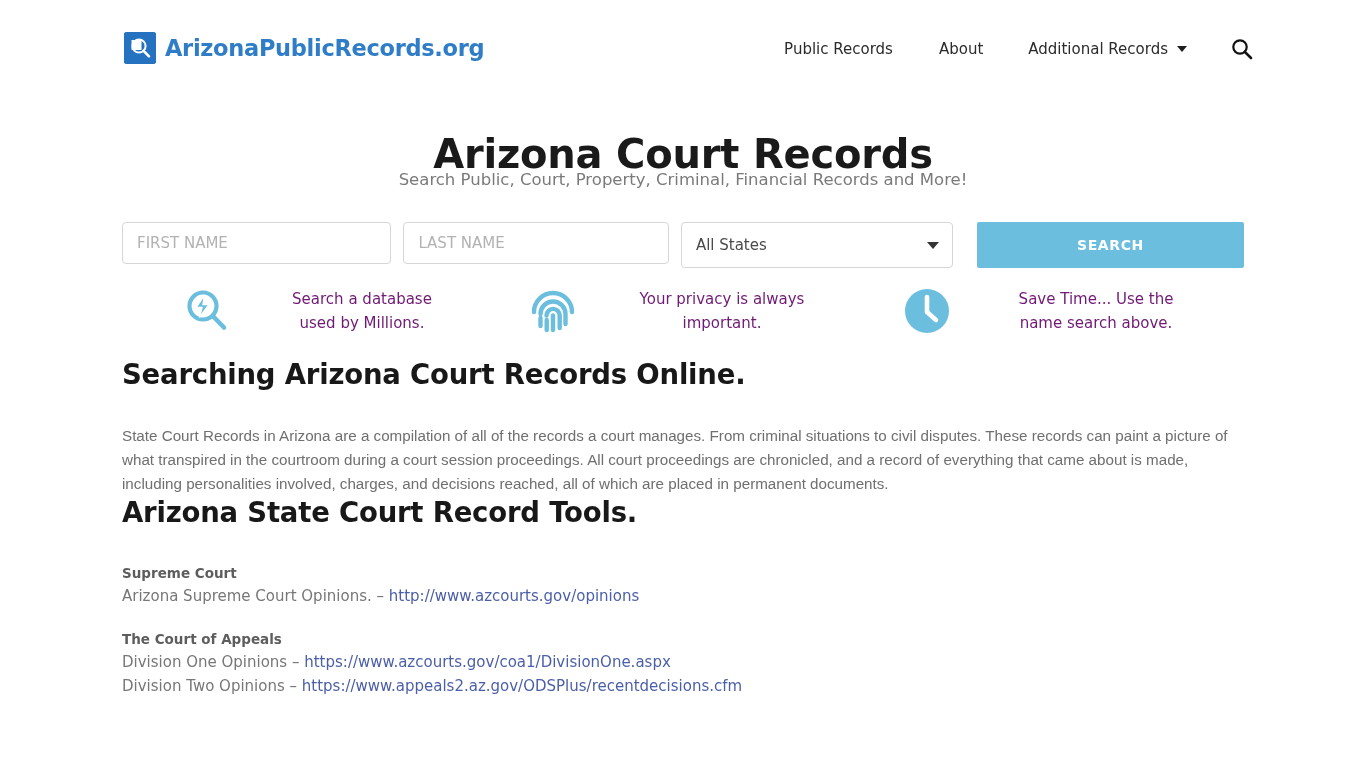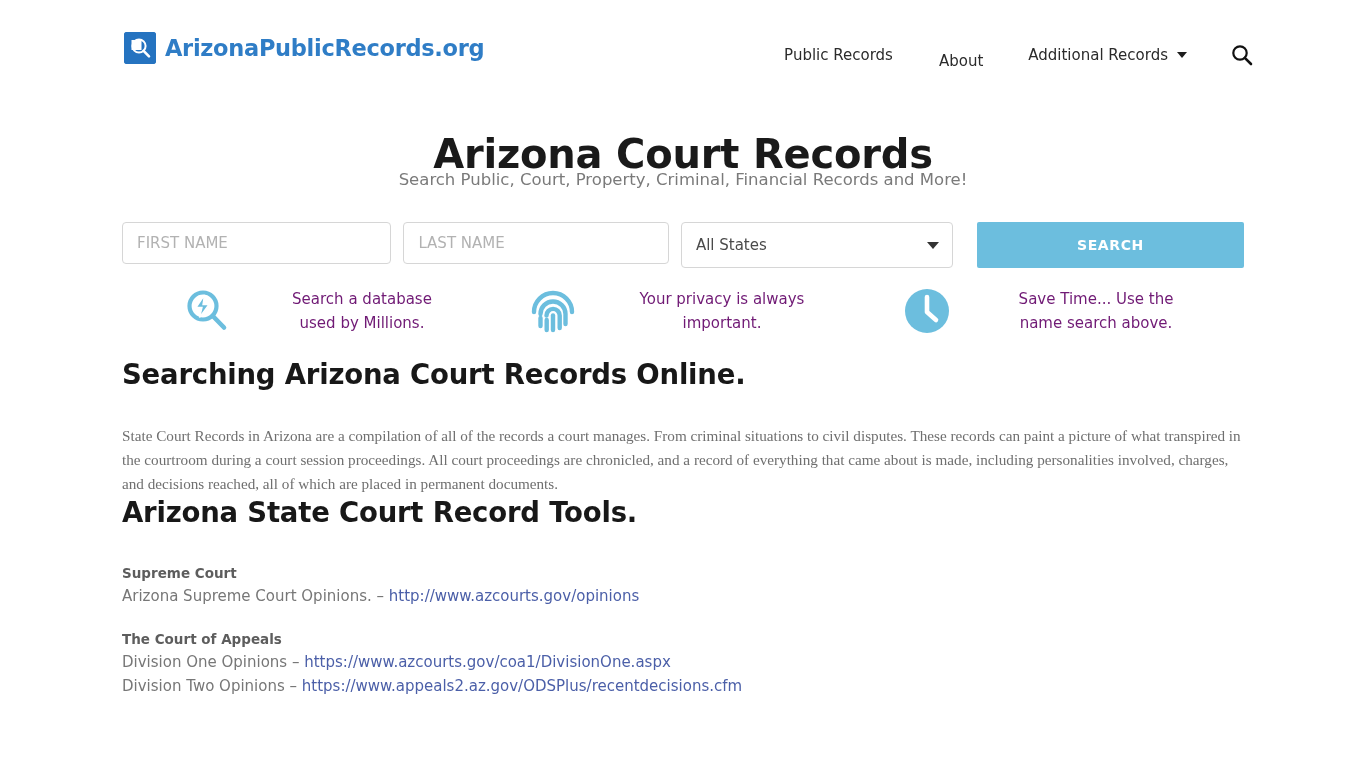--- a/index.html
+++ b/index.html
@@ -70,21 +70,21 @@
     font-family: "DejaVu Sans", sans-serif;
     font-size: 15px;
     color: #2b2b2b;
     white-space: nowrap;
     text-decoration: none;
     padding: 0 0;
     line-height: 26px;
     cursor: pointer;
   }
   .nav-gap-1 { margin-right: 46px; }
-  .nav-gap-2 { margin-right: 45px; margin-top: 12px; }
+  .nav-gap-2 { margin-right: 45px; }
   .nav-dd {
     display: flex;
     align-items: center;
     gap: 9px;
     margin-right: 44px;
     cursor: pointer;
   }
   .caret {
     width: 0;
     height: 0;
@@ -237,21 +237,21 @@
   h2.section-title {
     margin: 0;
     font-family: "DejaVu Sans", sans-serif;
     font-weight: bold;
     font-size: 27.5px;
     color: #181818;
     letter-spacing: -0.2px;
   }
   .para {
     margin: 34px 0 0 0;
-    font-family: Liberation Serif, serif;
+    font-family: Liberation Sans, sans-serif;
     font-size: 15.2px;
     line-height: 24px;
     color: #6f6f6f;
     width: 1119px;
   }
   .section-title-2 { margin-top: 60px; }
 
   .tools { margin-top: 34px; }
   .tool-block { margin-bottom: 20px; }
   .tool-head {

